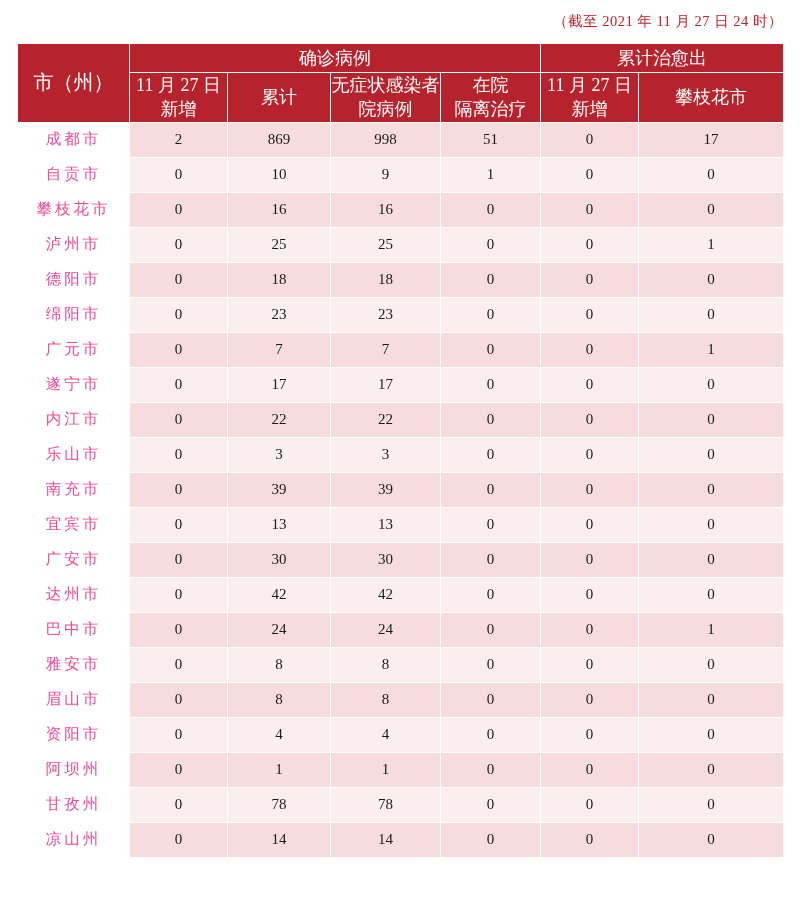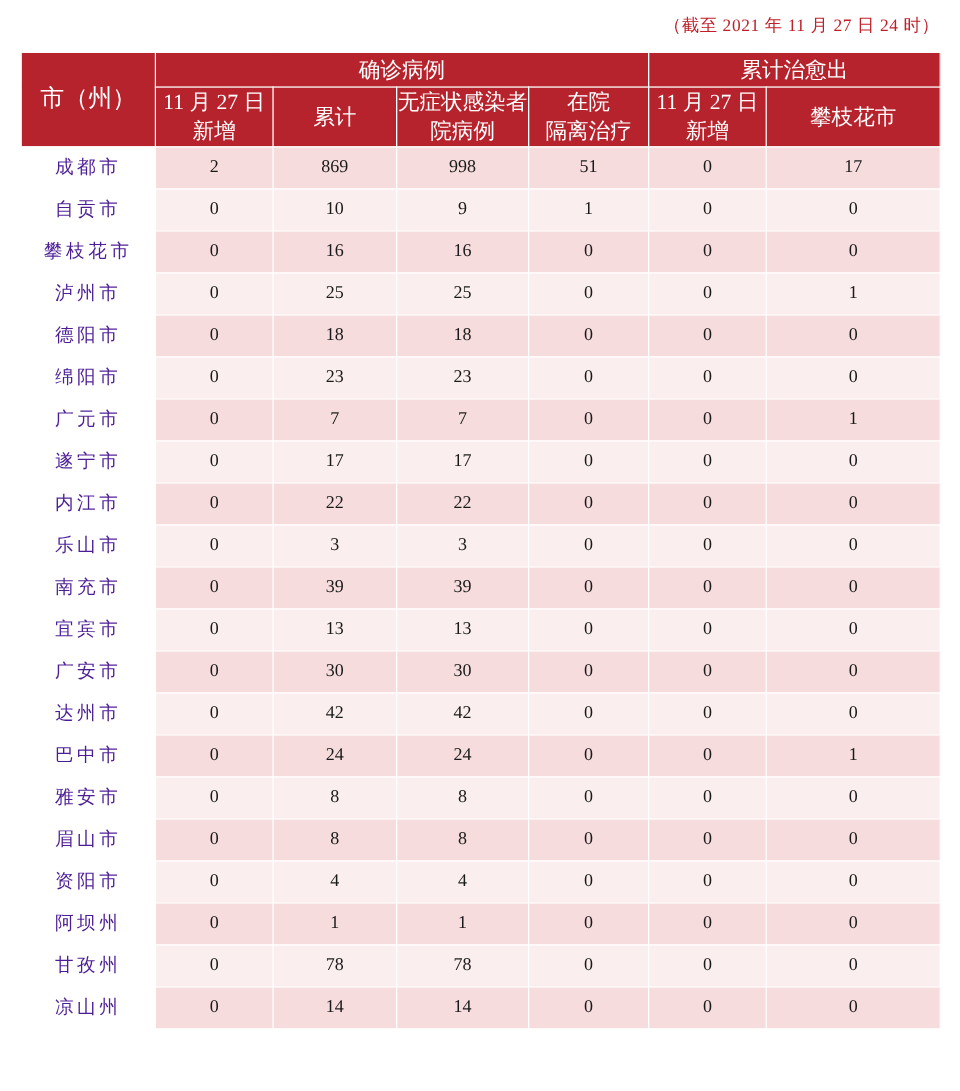--- a/index.html
+++ b/index.html
@@ -72,21 +72,21 @@
     height: 34px;
     font-size: 15px;
   }
   tbody tr.odd td {
     background: #f6dcdc;
   }
   tbody tr.even td {
     background: #fbeeee;
   }
   tbody td.region {
-    color: #4c1d95;
+    color: #ec4899;
     letter-spacing: 3px;
     padding-left: 0;
     font-size: 15.5px;
   }
   tbody tr.odd td.region,
   tbody tr.even td.region {
     background: #ffffff;
   }
   tbody td.num {
     color: #1a1a1a;

